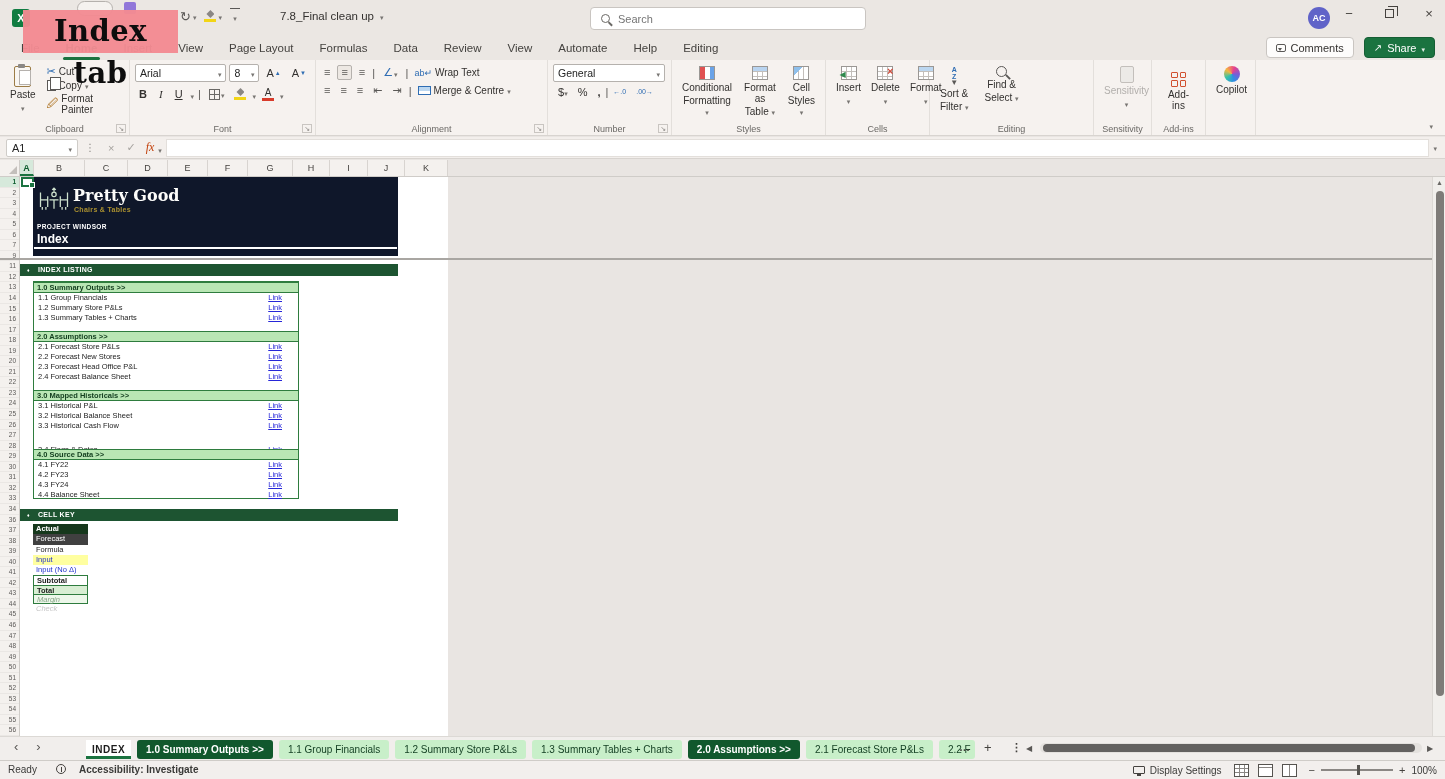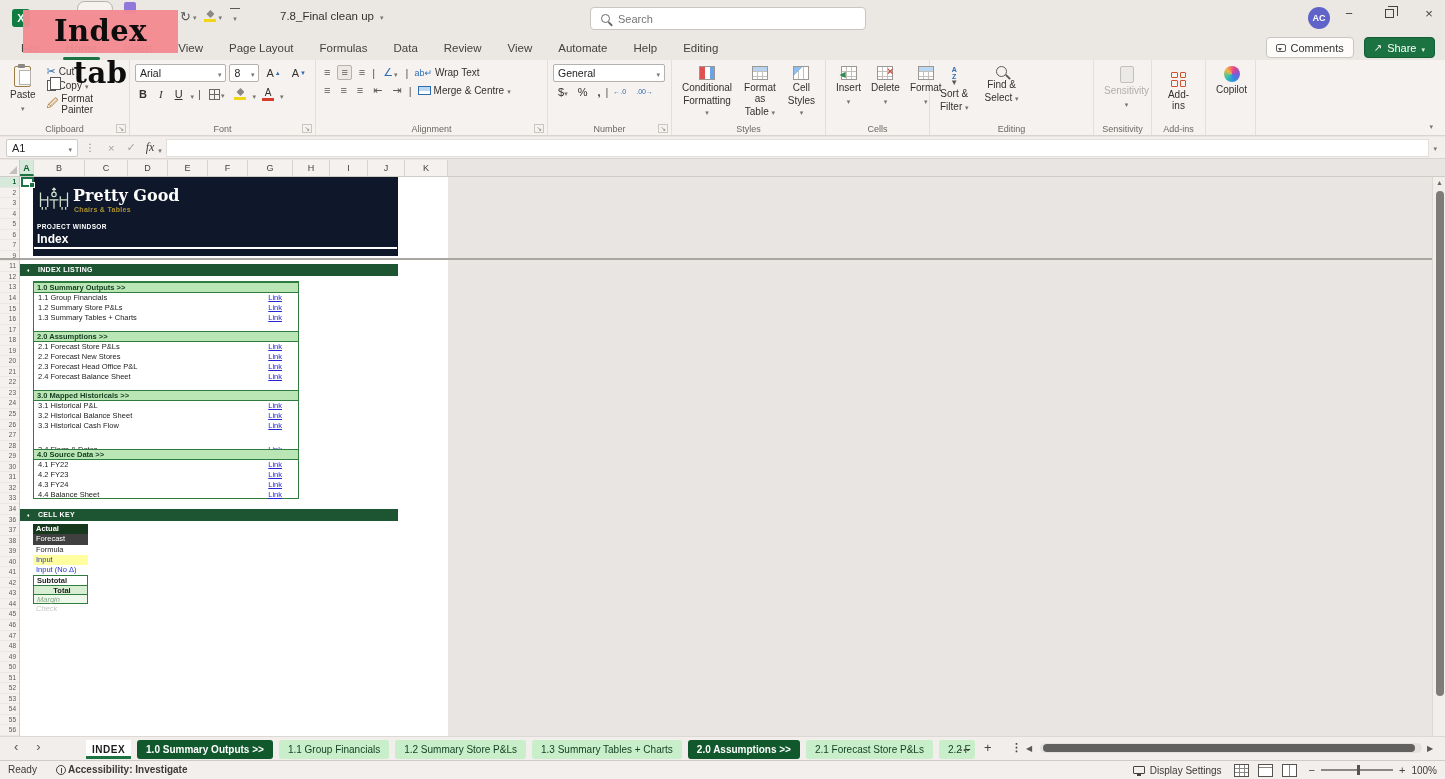--- a/index.html
+++ b/index.html
@@ -107,21 +107,21 @@
   .i-copilot { width:16px; height:16px; border-radius:50%; background:conic-gradient(from 20deg, #e8418c, #7b5bd6, #2f8de4, #35c3a9, #f5b73d, #e8418c); }
   .i-pdf { width:15px; height:17px; border:1.5px solid #4b66b0; border-radius:2px; position:relative; background:#fff; }
   .i-pdf::after { content:""; position:absolute; right:-4px; bottom:-2px; width:7px; height:5px; border:1.4px solid #4b66b0; border-radius:3px; background:#fff; }
   .collapse { position:absolute; right:12px; bottom:4px; color:#5a5856; font-size:10px; }
 
   
   .fbar { position:absolute; left:0; top:137px; width:1445px; height:22px; background:#f3efec; border-bottom:1px solid #d8d4d0; display:flex; align-items:center; }
   .namebox { width:72px; height:18px; background:#fff; border:1px solid #cfccc8; border-radius:2px; margin-left:6px; display:flex; align-items:center; justify-content:space-between; padding:0 5px; font-size:11px; color:#222; }
   .fsep { color:#8a8784; font-size:10px; padding:0 7px; }
   .fico { color:#a5a29e; font-size:11px; padding:0 6px; }
-  .ffx { font-family:"Liberation Serif",serif; font-style:italic; color:#404040; font-size:12px; padding:0 4px; }
+  .ffx { font-family:"Liberation Serif",serif; font-style:italic; color:#c2410c; font-size:12px; padding:0 4px; }
   .finput { flex:1; height:18px; background:#fff; border:1px solid #e3dfdb; margin:0 4px; }
   .fexp { color:#5a5856; font-size:9px; padding-right:8px; }
 
   
   .colheads { position:absolute; left:0; top:160px; width:1445px; height:17px; background:#f4f1ee; border-bottom:1px solid #cfccc8; display:flex; }
   .corner { width:20px; height:100%; border-right:1px solid #cfccc8; position:relative; }
   .corner::after { content:""; position:absolute; right:2px; bottom:2px; border-left:8px solid transparent; border-bottom:8px solid #c3bfbb; }
   .colh { height:100%; border-right:1px solid #d8d4d0; font-size:9px; color:#44423f; text-align:center; line-height:16px; }
   .colh.selcol { background:#d6e9db; color:#0e5c2f; font-weight:bold; border-bottom:2px solid #1a7340; }
   .colfill { flex:1; background:#e9e5e2; }
@@ -148,21 +148,21 @@
   .sechdr { position:absolute; left:-1px; right:-1px; height:11px; background:#b9e6b4; border:1px solid #2e7c3e; font-size:7.5px; font-weight:bold; color:#123d1e; line-height:10px; padding-left:3px; }
   .secitem { position:absolute; left:0; right:0; height:10px; font-size:7.5px; color:#1c1c1c; line-height:10px; padding-left:4px; }
   .seclink { position:absolute; right:16px; top:0; color:#2626d8; text-decoration:underline; font-size:7.5px; line-height:10px; }
   .keystack { position:absolute; left:33px; top:347px; width:55px; }
   .key { height:10.3px; line-height:10.3px; font-size:7.5px; padding-left:3px; color:#1c1c1c; }
   .k-actual { background:#16381c; color:#fff; font-weight:bold; }
   .k-forecast { background:#404040; color:#fff; font-weight:normal; }
   .k-input { background:#ffffa0; color:#2233cc; }
   .k-input-nodelta { color:#2233cc; }
   .k-subtotal { border:1px solid #2e7c3e; font-weight:bold; }
-  .k-total { border:1px solid #2e7c3e; margin-top:-1px; background:#d8eed3; font-weight:bold;text-align:center; }
+  .k-total { border:1px solid #2e7c3e; margin-top:-1px; background:#d8eed3; font-weight:bold; }
   .k-margin { border:1px solid #2e7c3e; margin-top:-1px; background:#edf7ea; font-style:italic; color:#8aa88a; }
   .k-check { font-style:italic; color:#c4c4c4; }
   .vscroll { position:absolute; right:0; top:0; width:13px; height:100%; background:#f1efec; border-left:1px solid #dcd9d5; }
   .vscroll .up { position:absolute; top:2px; left:3px; font-size:7px; color:#6a6865; }
   .vscroll .thumb { position:absolute; left:2.5px; top:14px; width:8px; height:505px; background:#7e7b78; border-radius:4px; }
 
   
   .sheetbar { position:absolute; left:0; top:736px; width:1445px; height:24px; background:#f1eeec; border-top:1px solid #dcd9d5; }
   .snav { position:absolute; left:14px; top:2px; display:flex; gap:18px; color:#5a5856; font-size:13px; }
   .chips { position:absolute; left:86px; top:2px; display:flex; gap:6px; align-items:center; height:20px; }
@@ -172,21 +172,21 @@
   .t-light { background:#c8efc9; color:#113d20; }
   .t-cut { max-width:36px; overflow:hidden; }
   .stmore { color:#44423f; font-size:11px; padding:0 3px; font-weight:bold; }
   .hs-track { position:absolute; left:1040px; top:6px; width:382px; height:10px; background:#e4e1de; border-radius:5px; }
   .hs-thumb { position:absolute; left:3px; top:1px; width:372px; height:8px; background:#636160; border-radius:4px; }
   .hs-arrow { position:absolute; top:7px; font-size:8px; color:#5a5856; }
 
   
   .statusbar { position:absolute; left:0; top:760px; width:1445px; height:19px; background:#f2efed; border-top:1px solid #cfccc8; font-size:10px; color:#3a3a38; }
   .st-ready { position:absolute; left:8px; top:3px; }
-  .st-a11y { position:absolute; left:56px; top:3px; display:flex; gap:2px; align-items:flex-end; font-weight:bold; }
+  .st-a11y { position:absolute; left:56px; top:3px; display:flex; gap:13px; align-items:flex-start; font-weight:bold; }
   .i-a11y { width:10px; height:10px; border:1.2px solid #45423f; border-radius:50%; position:relative; }
   .i-a11y::after { content:""; position:absolute; left:3.5px; top:2px; width:1.6px; height:5px; background:#45423f; }
   .st-right { position:absolute; right:8px; top:0; height:100%; display:flex; align-items:center; gap:12px; }
   .i-monitor { width:12px; height:8px; border:1.2px solid #45423f; border-radius:1px; position:relative; }
   .i-monitor::after { content:""; position:absolute; left:3px; bottom:-3px; width:4px; height:2px; background:#45423f; }
   .st-ds { display:flex; gap:5px; align-items:center; }
   .vwbtn { width:15px; height:13px; border:1.2px solid #55534f; background:#fff; }
   .vw-normal { background:repeating-linear-gradient(to right,transparent 0 4px,#8a8784 4px 5px), repeating-linear-gradient(to bottom,transparent 0 3px,#8a8784 3px 4px); background-color:#fff; }
   .vw-pagelayout { background:linear-gradient(#fff 0 2px,#8a8784 2px 3px,#fff 3px); border-color:#55534f; }
   .vw-pagebreak { background:linear-gradient(to right,#fff 0 6px,#8a8784 6px 7px,#fff 7px); }

